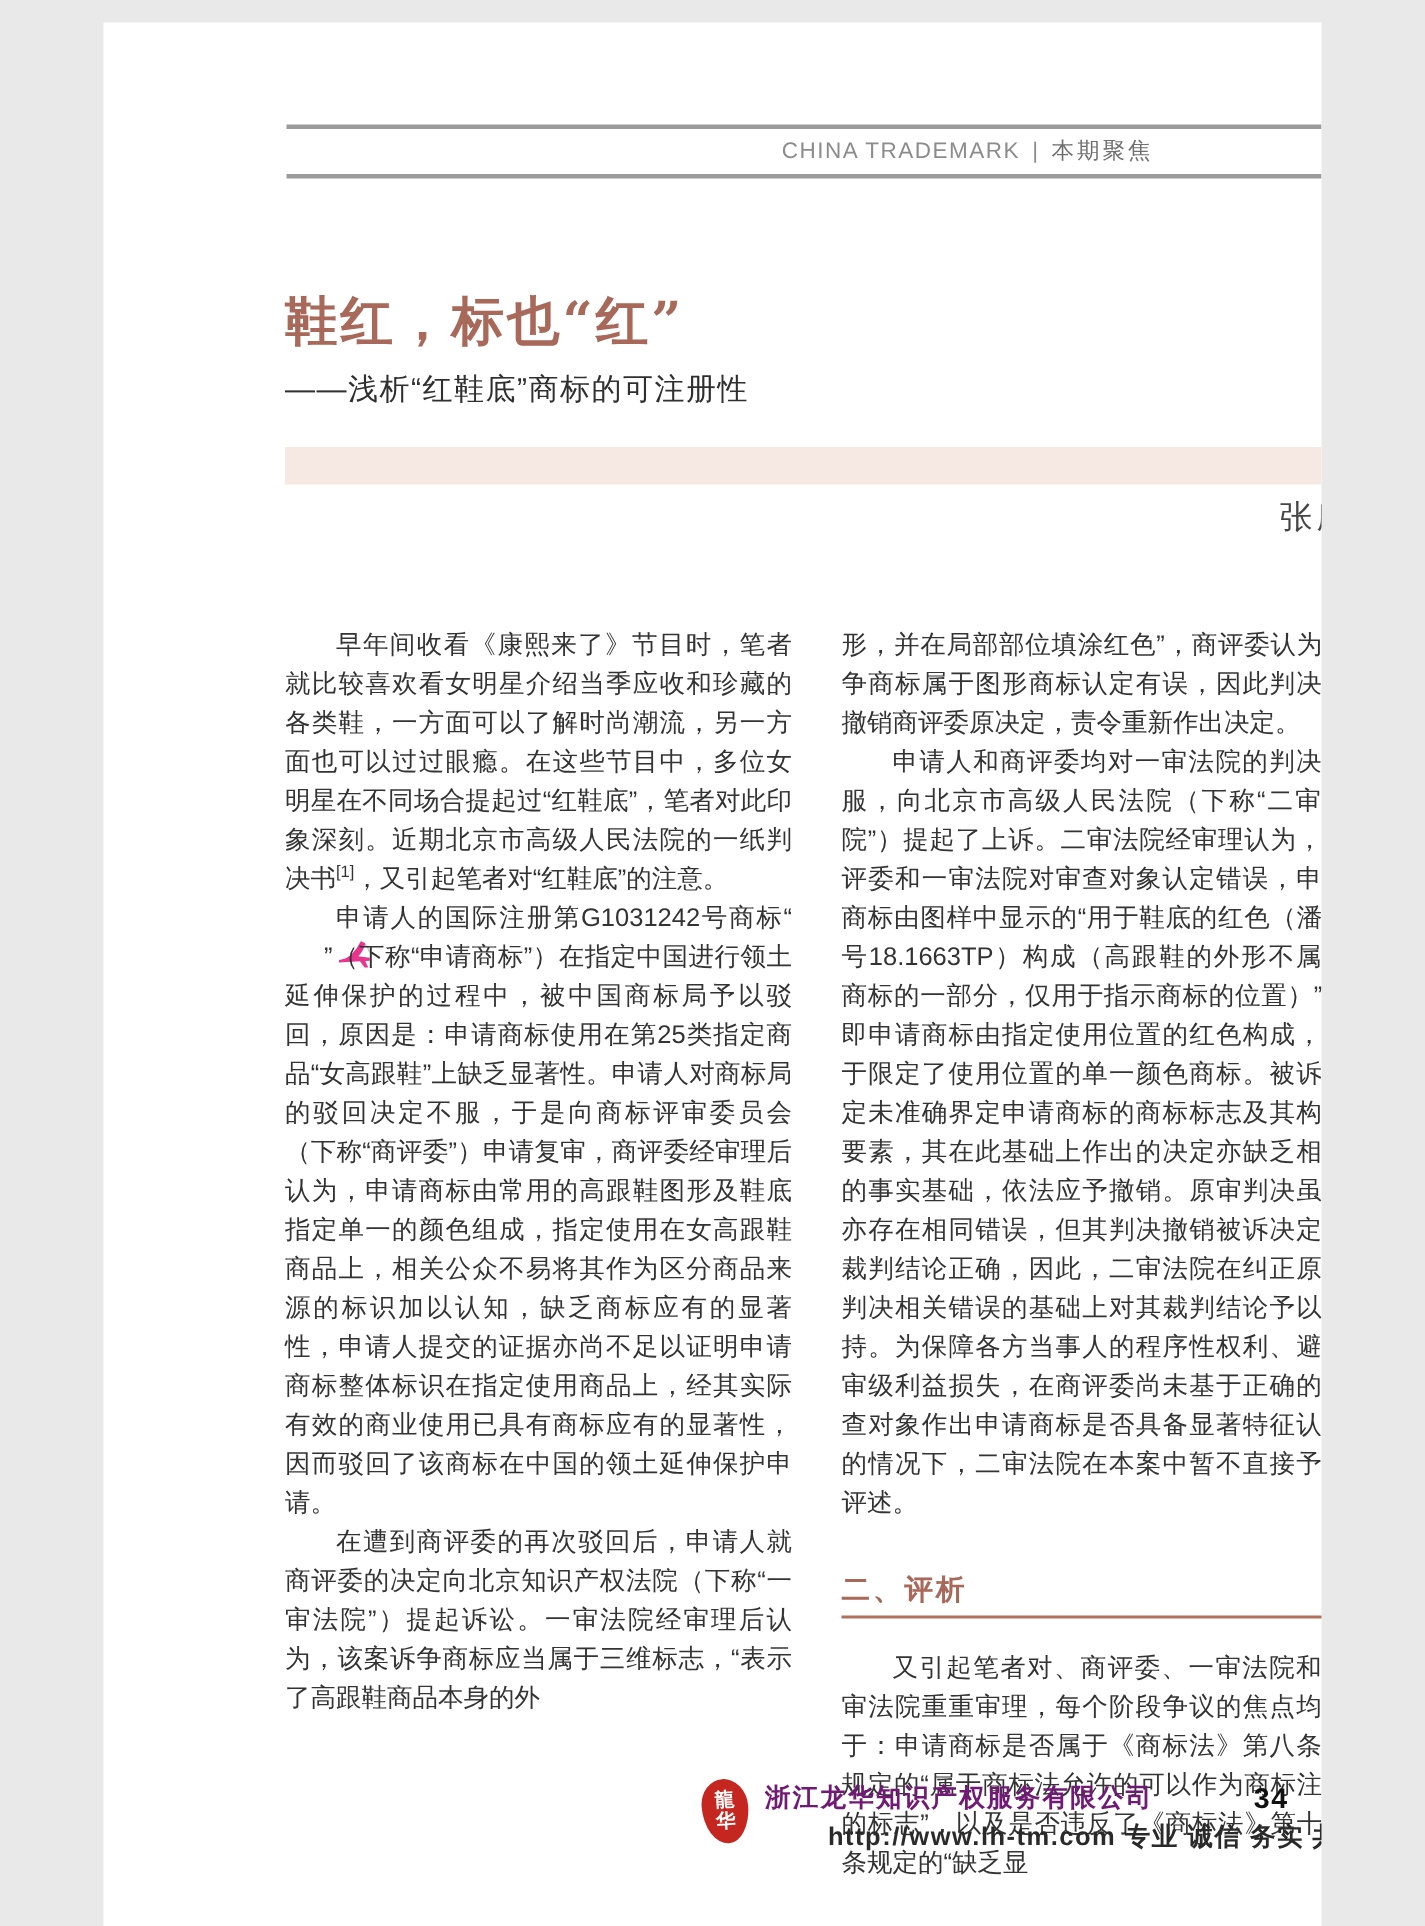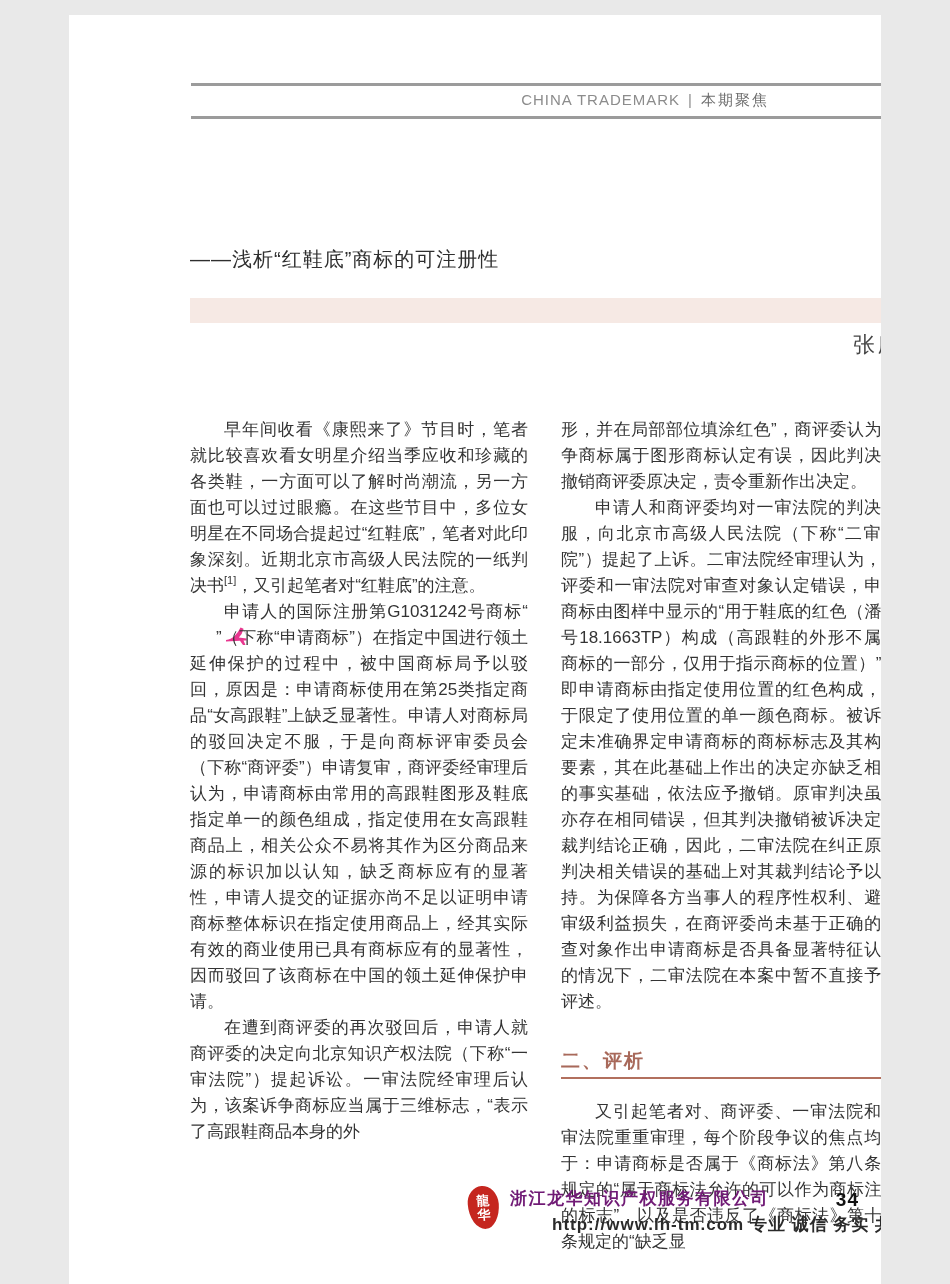--- a/index.html
+++ b/index.html
@@ -76,20 +76,21 @@
 
 <div class="page">
 
   <div class="rule rule-top"></div>
   <div class="rule rule-bot"></div>
 
   <div class="masthead">
     <span>CHINA TRADEMARK</span><span class="sep">|</span><span class="cn">本期聚焦</span>
   </div>
 
+  <div class="title">鞋红，标也“红”</div>
   <div class="subtitle">——浅析“红鞋底”商标的可注册性</div>
 
   <div class="pink-bar"></div>
   <div class="author">张欣</div>
 
   <div class="col col-left">
     <p class="indent"><span>早年间收看《康熙来了》节目时，笔者就比较喜欢看女明星介绍当季应收和珍藏的各类鞋，一方面可以了解时尚潮流，另一方面也可以过过眼瘾。在这些节目中，多位女明星在不同场合提起过“红鞋底”，笔者对此印象深刻。近期北京市高级人民法院的一纸判决书</span><sup class="footnote">[1]</sup><span>，又引起笔者对“红鞋底”的注意。</span></p>
 
 
     <p class="indent"><span>申请人的国际注册第G1031242号商标“</span><span class="tm-icon"><svg width="24" height="20" viewBox="0 0 24 20" xmlns="http://www.w3.org/2000/svg">

